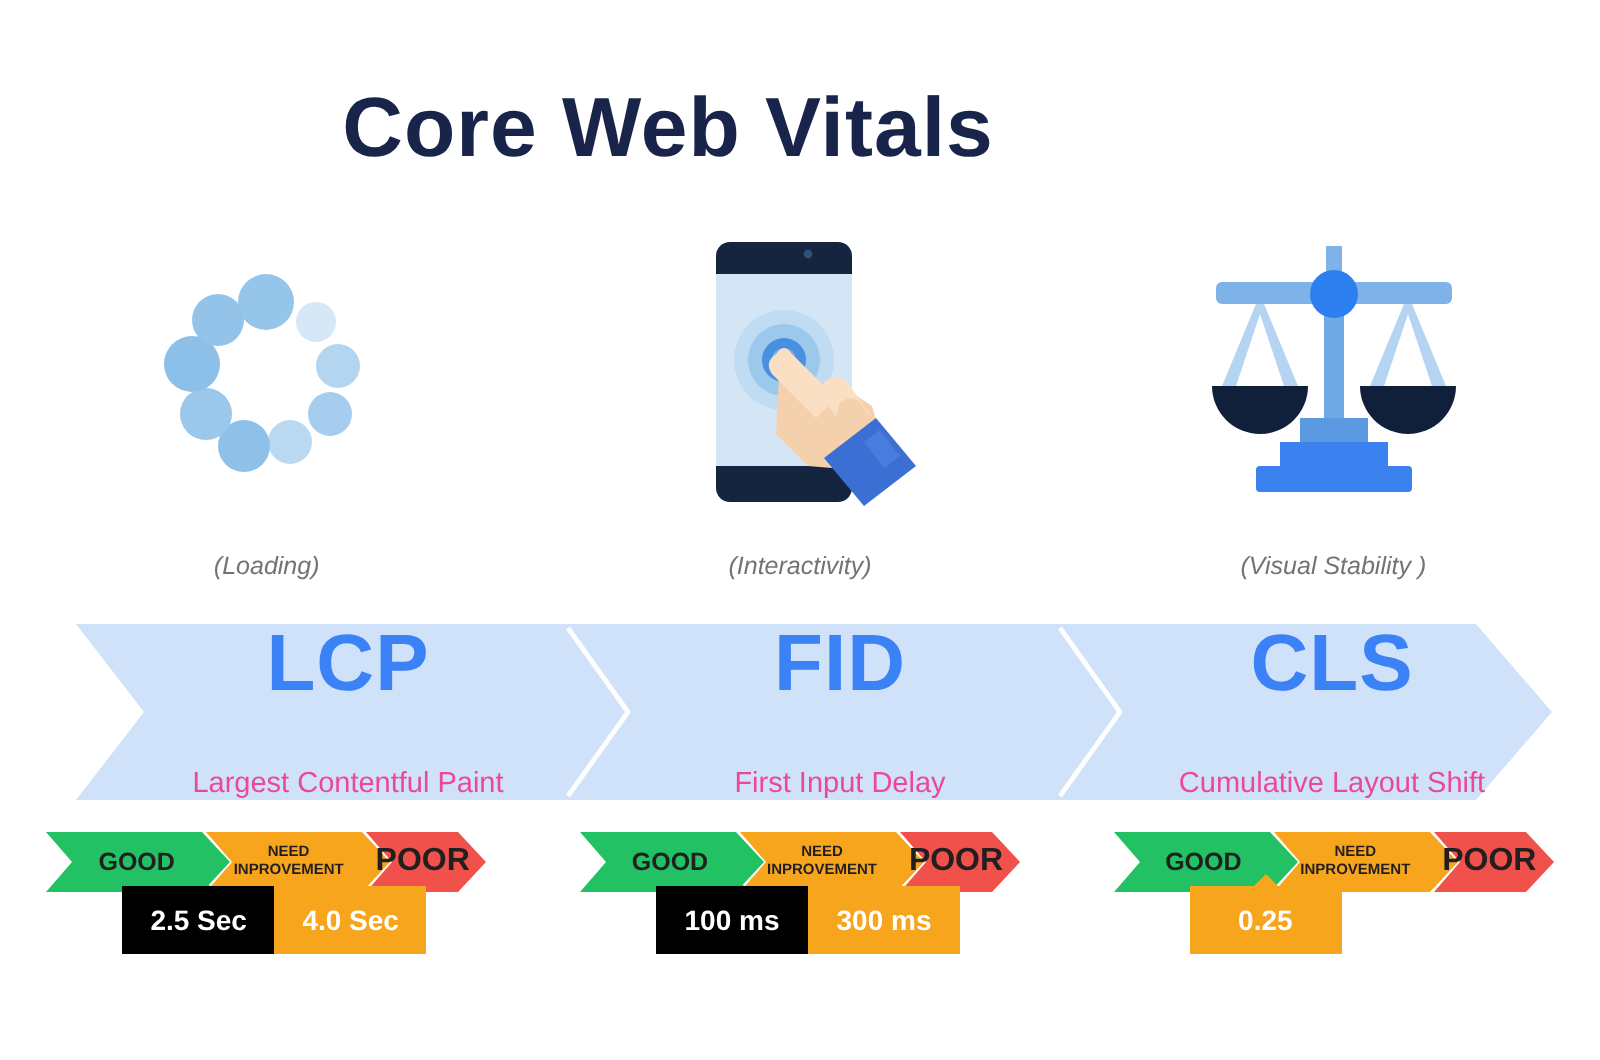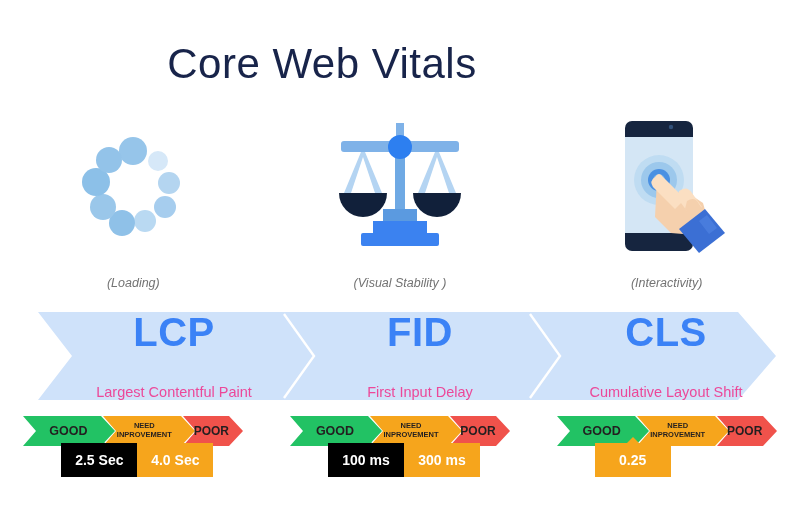--- a/index.html
+++ b/index.html
@@ -7,24 +7,24 @@
     width: 800px; height: 530px;
     background: #ffffff;
     font-family: "Liberation Sans", sans-serif;
     overflow: hidden;
   }
   .page { position: relative; width: 800px; height: 530px; }
 
   
   .title {
     position: absolute;
-    top: 40px; left: 4px; width: 636px;
+    top: 40px; left: 16px; width: 636px;
     text-align: center;
     font-size: 42px;
-    font-weight: normal;
+    font-weight: bold;
     color: #18244a;
     letter-spacing: 0.5px;
   }
 
   
   .icon-row {
     position: absolute;
     top: 112px; left: 0; width: 800px;
     display: flex;
   }
@@ -99,21 +99,21 @@
   .rlabel {
     position: absolute;
     top: 0; height: 30px;
     display: flex; align-items: center; justify-content: center;
     font-weight: bold;
     color: #231f20;
     text-align: center;
   }
   .rlabel.good  { left: 6px;   width: 78px; font-size: 12.5px; }
   .rlabel.need  { left: 78px;  width: 86px; font-size: 7.5px; line-height: 1.15; }
-  .rlabel.poor  { left: 158px; width: 60px; font-size: 12px; }
+  .rlabel.poor  { left: 158px; width: 60px; font-size: 16px; }
 
   .value-row {
     position: relative;
     width: 220px; height: 34px;
     margin-top: 6px;
     display: flex;
     padding-left: 38px;
   }
   .value-box {
     position: relative;
@@ -158,46 +158,20 @@
           <circle cx="22" cy="72" r="13" fill="#9ac7ea"></circle>
           <circle cx="15" cy="47" r="14" fill="#8cc0e8"></circle>
           <circle cx="28" cy="25" r="13" fill="#93c3e9"></circle>
         </svg>
       </div>
       <div class="icon-caption">(Loading)</div>
     </div>
 
     <div class="icon-col">
       <div class="icon-box">
-        <svg width="130" height="132" viewBox="0 0 130 132" aria-hidden="true">
-
-          <rect x="61" y="2" width="8" height="22" fill="#7fb2e8"></rect>
-
-          <rect x="6" y="20" width="118" height="11" rx="3" fill="#7fb2e8"></rect>
-
-          <path d="M26 31 L9 72 L16 72 L28 36 L40 72 L47 72 L30 31 Z" fill="#b4d4f2"></path>
-          <path d="M100 31 L83 72 L90 72 L102 36 L114 72 L121 72 L104 31 Z" fill="#b4d4f2"></path>
-
-          <path d="M4 72 h48 a24 24 0 0 1 -48 0 z" fill="#11203a"></path>
-          <path d="M78 72 h48 a24 24 0 0 1 -48 0 z" fill="#11203a"></path>
-
-          <rect x="60" y="26" width="10" height="70" fill="#6fa9e4"></rect>
-
-          <circle cx="65" cy="26" r="12" fill="#2d7ff0"></circle>
-
-          <rect x="48" y="88" width="34" height="14" fill="#5b9ae0"></rect>
-          <rect x="38" y="100" width="54" height="14" fill="#3b82f0"></rect>
-          <rect x="26" y="112" width="78" height="13" rx="2" fill="#3b82f0"></rect>
-        </svg>
-      </div>
-      <div class="icon-caption">(Visual Stability )</div>
-    </div>
-
-    <div class="icon-col">
-      <div class="icon-box">
         <svg width="120" height="140" viewBox="0 0 120 140" aria-hidden="true">
 
           <rect x="18" y="4" width="68" height="130" rx="7" fill="#16253f"></rect>
           <rect x="18" y="20" width="68" height="96" fill="#d4e6f5"></rect>
 
           <path d="M40 4 h24 v6 a5 5 0 0 1 -5 5 h-14 a5 5 0 0 1 -5 -5 z" fill="#16253f"></path>
           <circle cx="64" cy="10" r="2.2" fill="#31507a"></circle>
 
           <circle cx="52" cy="63" r="25" fill="#bfdcf2"></circle>
           <circle cx="52" cy="63" r="18" fill="#9cc8ec"></circle>
@@ -210,20 +184,46 @@
             <path d="M72 74 q8 -6 13 2 l10 14 -12 8 -12 -16 z" fill="#fbdfc2"></path>
             <path d="M80 84 q8 -5 12 3 l8 12 -12 7 -10 -14 z" fill="#f5d0ad"></path>
             <path d="M86 95 q8 -4 11 4 l5 10 -11 6 -8 -12 z" fill="#f5d0ad"></path>
 
             <path d="M72 112 L98 92 L118 116 L92 136 Z" fill="#3b6fd4"></path>
             <path d="M92 104 L100 98 L110 111 L102 117 Z" fill="#4e80e0" opacity="0.75"></path>
           </g>
         </svg>
       </div>
       <div class="icon-caption">(Interactivity)</div>
+    </div>
+
+    <div class="icon-col">
+      <div class="icon-box">
+        <svg width="130" height="132" viewBox="0 0 130 132" aria-hidden="true">
+
+          <rect x="61" y="2" width="8" height="22" fill="#7fb2e8"></rect>
+
+          <rect x="6" y="20" width="118" height="11" rx="3" fill="#7fb2e8"></rect>
+
+          <path d="M26 31 L9 72 L16 72 L28 36 L40 72 L47 72 L30 31 Z" fill="#b4d4f2"></path>
+          <path d="M100 31 L83 72 L90 72 L102 36 L114 72 L121 72 L104 31 Z" fill="#b4d4f2"></path>
+
+          <path d="M4 72 h48 a24 24 0 0 1 -48 0 z" fill="#11203a"></path>
+          <path d="M78 72 h48 a24 24 0 0 1 -48 0 z" fill="#11203a"></path>
+
+          <rect x="60" y="26" width="10" height="70" fill="#6fa9e4"></rect>
+
+          <circle cx="65" cy="26" r="12" fill="#2d7ff0"></circle>
+
+          <rect x="48" y="88" width="34" height="14" fill="#5b9ae0"></rect>
+          <rect x="38" y="100" width="54" height="14" fill="#3b82f0"></rect>
+          <rect x="26" y="112" width="78" height="13" rx="2" fill="#3b82f0"></rect>
+        </svg>
+      </div>
+      <div class="icon-caption">(Visual Stability )</div>
     </div>
 
   </div>
 
   <div class="banner">
     <svg width="738" height="88" viewBox="0 0 738 88" aria-hidden="true">
       <path d="M0 0 H700 L738 44 L700 88 H0 L34 44 Z" fill="#cfe2fa"></path>
       <path d="M246 2 L276 44 L246 86" fill="none" stroke="#ffffff" stroke-width="2.4"></path>
       <path d="M492 2 L522 44 L492 86" fill="none" stroke="#ffffff" stroke-width="2.4"></path>
     </svg>

